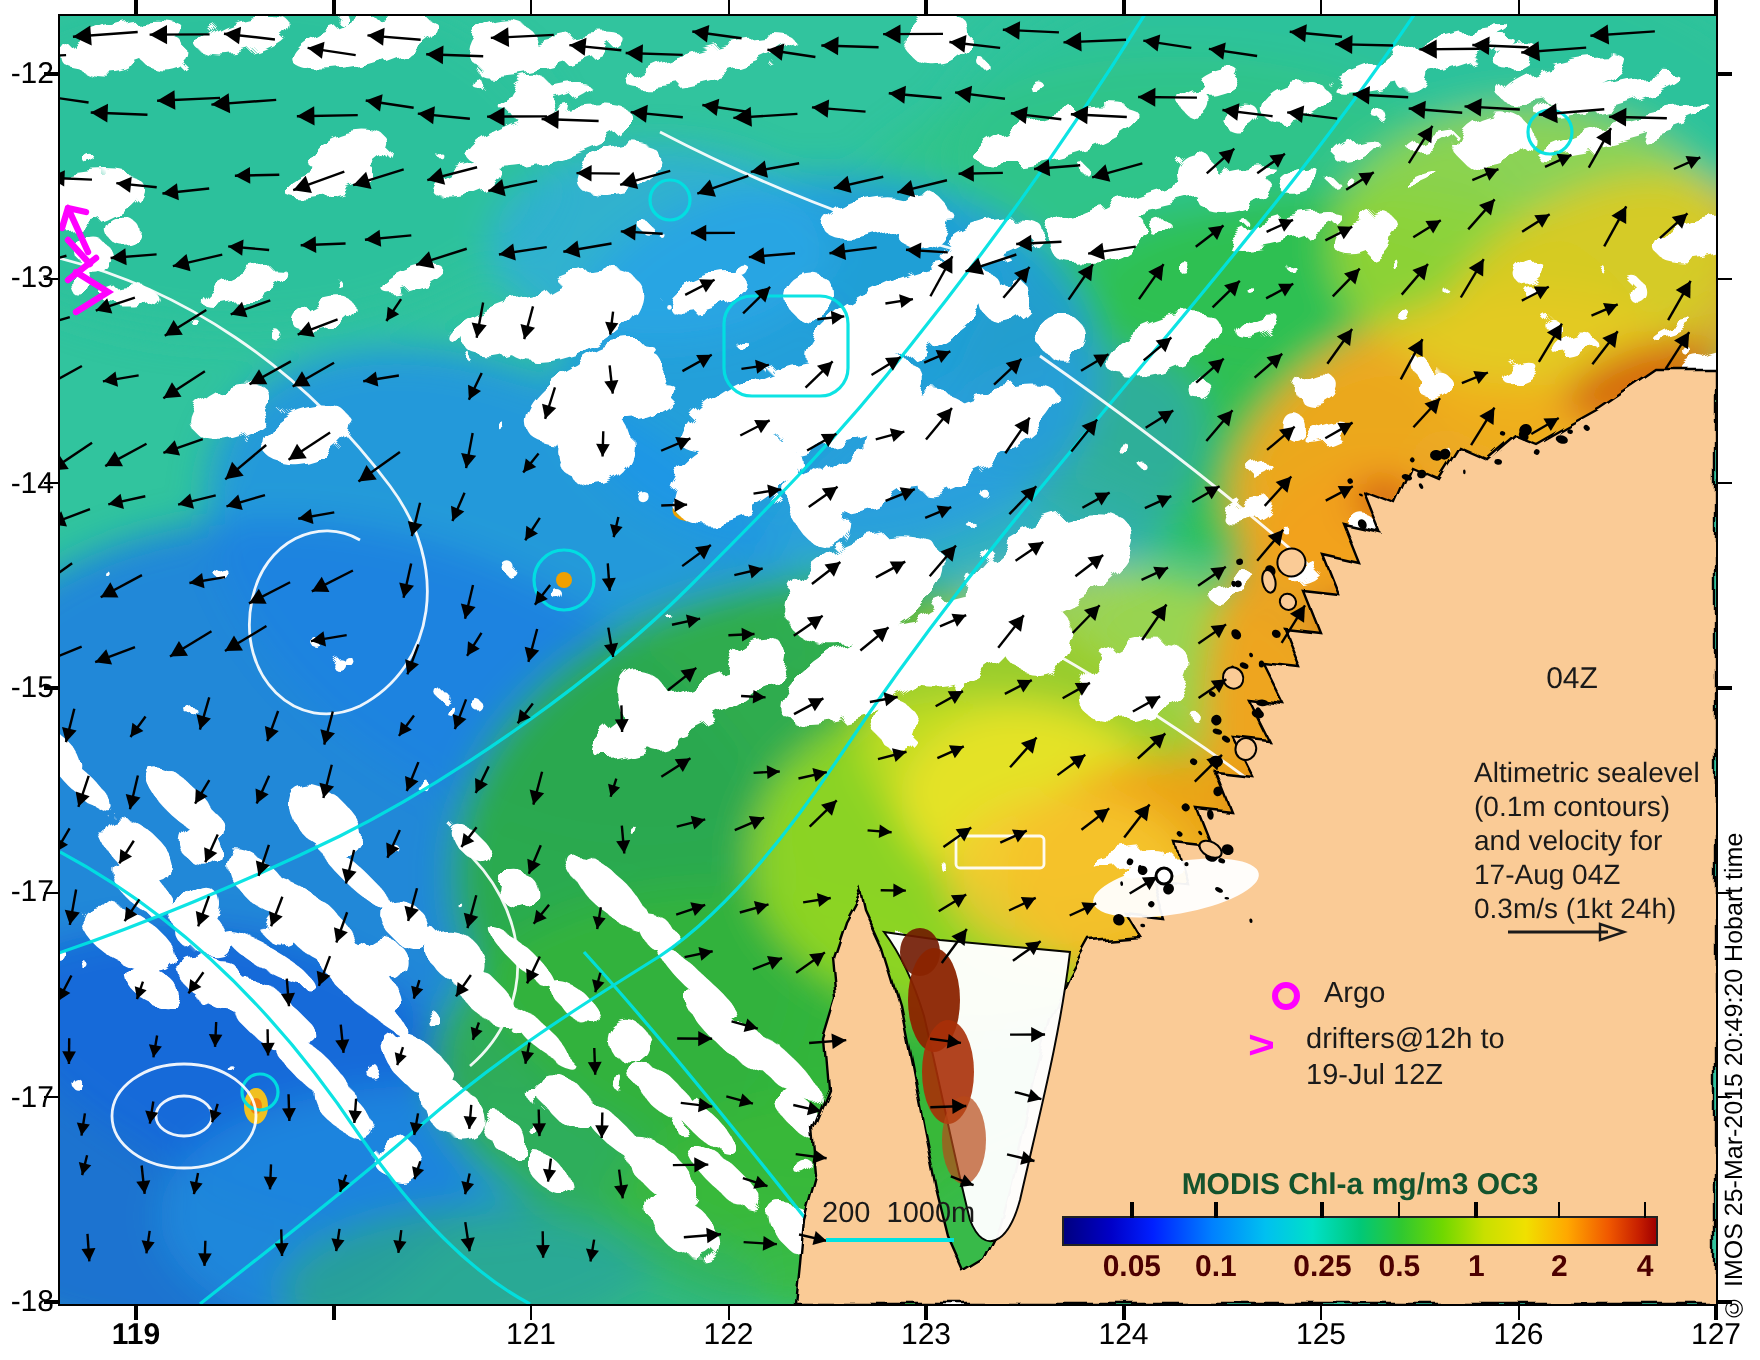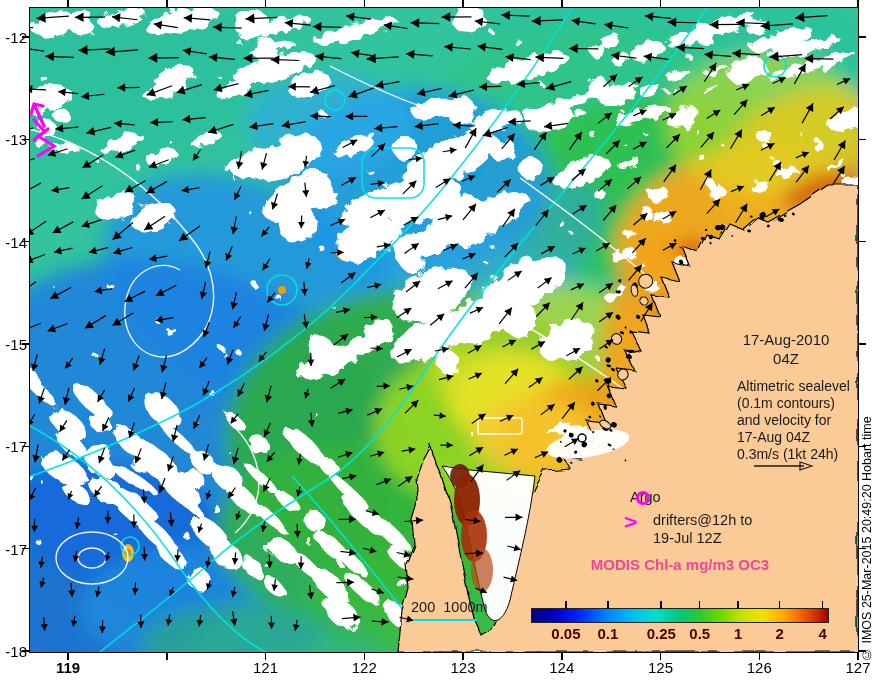--- a/index.html
+++ b/index.html
@@ -10,28 +10,28 @@
   .ticklab{position:absolute;font-size:15px;font-weight:500;color:#000;}
   .lonlab{transform:translateX(-50%);}
   .latlab{width:27px;text-align:right;transform:translateY(-50%);}
   .tick{position:absolute;background:#000;}
   .ann{position:absolute;color:#1a1a1a;}
   #dateblock{left:722px;top:330px;width:128px;text-align:center;font-size:15px;font-weight:500;line-height:19px;}
   #altiblock{left:737px;top:378px;font-size:14px;font-weight:400;line-height:17px;}
   #scalearrow{position:absolute;left:752px;top:459px;}
   #argorow{left:630px;top:489px;font-size:14.5px;font-weight:500;}
   #argodot{position:absolute;left:6px;top:2px;width:8px;height:8px;border:3px solid #FF00FF;border-radius:50%;}
-  #argotext{}
+  #argotext{margin-left:32px;}
   #drifterrow{left:624px;top:511px;font-size:14.5px;font-weight:500;line-height:18px;}
   #driftermark{position:absolute;left:0;top:2px;color:#FF00FF;font-size:23px;font-weight:bold;transform:scaleY(.85);}
   #driftertext{margin-left:29px;}
   #depthlab{left:411px;top:599px;font-size:14.5px;font-weight:500;white-space:pre;}
   #depthline{position:absolute;left:413px;top:619px;width:64px;height:2px;background:#00E2E2;}
-  #legtitle{position:absolute;left:531px;top:556px;width:298px;text-align:center;
-            font-size:15px;font-weight:bold;color:#ec4899;}
+  #legtitle{position:absolute;left:531px;top:584px;width:298px;text-align:center;
+            font-size:15px;font-weight:bold;color:#14532d;}
   #legbar{position:absolute;left:531px;top:608px;width:296px;height:13px;border:1px solid #222;}
   .legtick{position:absolute;width:1.5px;height:8px;background:#000;top:601px;}
   .leglab{position:absolute;top:625px;font-size:15px;font-weight:bold;color:#4d0000;transform:translateX(-50%);}
   #credit{position:absolute;left:860px;top:383px;height:278px;width:18px;font-size:12.5px;color:#000;
           writing-mode:vertical-rl;transform:rotate(180deg);white-space:nowrap;}
 </style>
 </head>
 <body>
 
 <div id="fig">
@@ -1216,21 +1216,20 @@
 
       <g fill="none" stroke="#FF00FF" stroke-width="3.2" stroke-linecap="round">
         <path d="M14,118 L4,96 M4,96 L1,106 M4,96 L13,98"></path>
         <path d="M4,132 L18,121 M4,112 L15,124"></path>
         <path d="M8,128 L24,138 L8,148"></path>
       </g>
     </g>
   </svg>
 
   <div class="ann" id="dateblock">
-    <div>17-Aug-2010</div>
     <div>04Z</div>
   </div>
 
   <div class="ann" id="altiblock">
     <div>Altimetric sealevel</div>
     <div>(0.1m contours)</div>
     <div>and velocity for</div>
     <div>17-Aug 04Z</div>
     <div>0.3m/s (1kt 24h)</div>
   </div>

